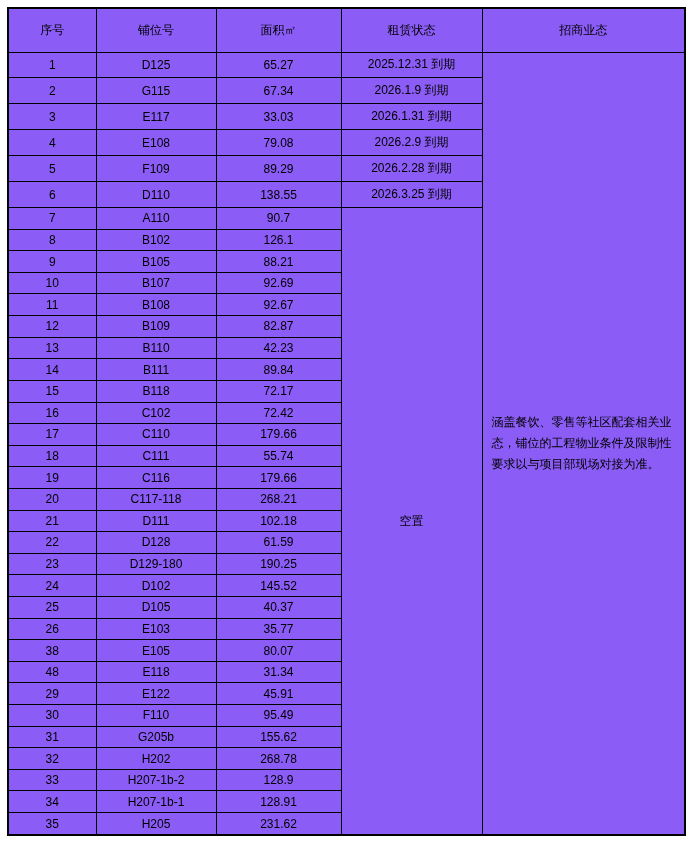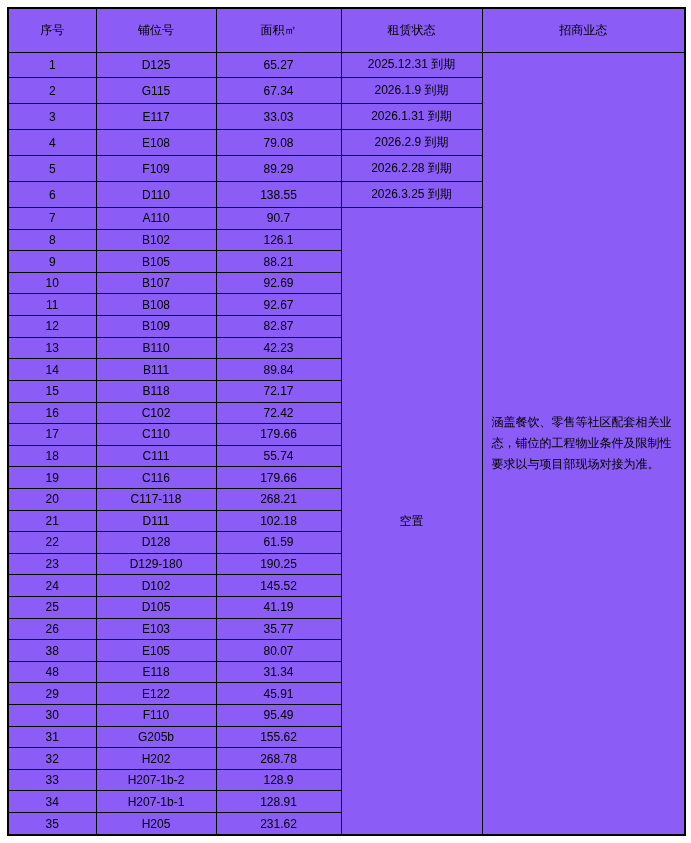--- a/index.html
+++ b/index.html
@@ -182,21 +182,21 @@
         <td>190.25</td>
       </tr>
       <tr>
         <td>24</td>
         <td>D102</td>
         <td>145.52</td>
       </tr>
       <tr>
         <td>25</td>
         <td>D105</td>
-        <td>41.19</td>
+        <td>40.37</td>
       </tr>
       <tr>
         <td>26</td>
         <td>E103</td>
         <td>35.77</td>
       </tr>
       <tr>
         <td>38</td>
         <td>E105</td>
         <td>80.07</td>

